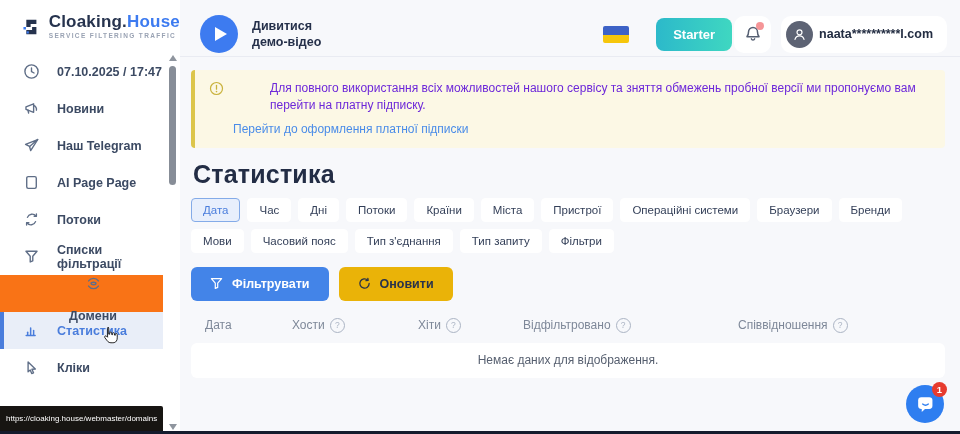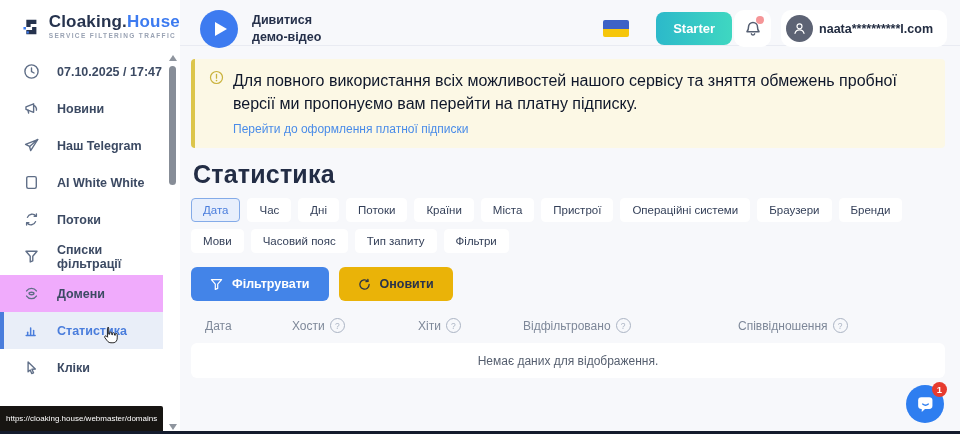--- a/index.html
+++ b/index.html
@@ -13,48 +13,48 @@
   .sidebar{position:absolute;left:0;top:0;bottom:0;width:180px;background:#fff;z-index:2;}
   .logo-block{height:53px;display:flex;align-items:center;padding-left:22px;gap:8px;}
   .logo-text{display:flex;flex-direction:column;line-height:1;justify-content:flex-end;}
   .brand{font-size:17px;font-weight:700;color:#26334e;letter-spacing:.2px;}
   .brand .accent{color:#3d7bf0;}
   .tagline{font-size:6.5px;font-weight:700;color:#99a2b3;letter-spacing:1.35px;margin-top:3px;}
   .nav{width:163px;}
   .nav-item{display:flex;align-items:center;gap:17px;height:37px;padding-left:23px;
     font-size:12.5px;font-weight:600;color:#3c4a63;cursor:pointer;}
   .nav-item svg{flex-shrink:0;}
-  .nav-item.hovered{background:#f0abfc;}
+  .nav-item.hovered{background:#f97316;flex-direction:column;}
   .nav-item.active{background:#e9eef8;border-left:4px solid #4a7ddc;padding-left:19px;color:#4a7ddc;}
   .nav-item.active svg *{stroke:#4a7ddc;}
   
   .sb-scroll{position:absolute;left:166px;top:55px;bottom:4px;width:13px;}
   .sb-arrow{width:0;height:0;border-left:4px solid transparent;border-right:4px solid transparent;margin:0 auto;cursor:pointer;}
   .sb-arrow.up{border-bottom:6px solid #8f959e;}
   .sb-arrow.down{border-top:6px solid #8f959e;position:absolute;bottom:0;left:2.5px;}
   .sb-thumb{position:absolute;top:11px;left:3px;width:7px;height:119px;background:#878d97;border-radius:4px;cursor:pointer;}
   
   .main{position:absolute;left:180px;right:0;top:0;bottom:0;background:#f7f8fb;}
-  .topbar{height:46px;border-bottom:1px solid #e9ebf2;display:flex;align-items:center;padding:12px 13px 0 20px;box-sizing:border-box;}
+  .topbar{height:57px;border-bottom:1px solid #e9ebf2;display:flex;align-items:center;padding:12px 13px 0 20px;box-sizing:border-box;}
   .play-btn{width:38px;height:38px;border-radius:50%;background:#3d7bf0;display:flex;align-items:center;justify-content:center;cursor:pointer;flex-shrink:0;}
   .demo-label{margin-left:14px;font-size:12.5px;font-weight:700;color:#25304a;line-height:1.3;}
   .tb-spacer{flex:1;}
   .flag{width:26px;height:17px;border-radius:2px;background:linear-gradient(#3d62c6 50%,#f6c60b 50%);margin-right:27px;cursor:pointer;}
   .plan-btn{background:linear-gradient(90deg,#2cb9ca,#3fd7c1);color:#fff;font-weight:700;font-size:13px;
     padding:9px 17px;border-radius:8px;border:none;cursor:pointer;margin-right:2px;font-family:inherit;}
   .bell-box{width:37px;height:37px;background:#fff;border-radius:10px;display:flex;align-items:center;justify-content:center;position:relative;margin-right:10px;cursor:pointer;}
   .bell-dot{position:absolute;top:6px;right:7px;width:8px;height:8px;border-radius:50%;background:#f59597;}
   .user-chip{background:#fff;border-radius:10px;height:37px;display:flex;align-items:center;gap:6px;padding:0 14px 0 5px;cursor:pointer;}
   .avatar{width:27px;height:27px;border-radius:50%;background:#5d6374;display:flex;align-items:center;justify-content:center;}
   .user-email{font-size:12.5px;font-weight:700;color:#232d42;}
   
   .content{padding:13px 15px 0 11px;}
   .banner{background:#fcf8e5;border-left:4px solid #dcc54a;border-radius:4px;padding:10px 14px 11px;box-sizing:border-box;}
   .banner-row{display:flex;gap:9px;}
-  .banner-text{font-size:16px;color:#0f172a;line-height:1.45;}
+  .banner-text{font-size:12px;color:#6d28d9;line-height:1.45;margin-left:37px;}
   .banner-link{margin:7px 0 0 24px;font-size:12px;color:#4a8ce8;cursor:pointer;display:inline-block;margin-left:24px;}
   .page-title{font-size:25px;font-weight:700;color:#232d45;margin:12px 0 0 2px;letter-spacing:.2px;}
   .tabs{display:flex;flex-wrap:wrap;gap:7px 7px;margin-top:9px;}
   .tab{background:#fff;border:1px solid #fff;border-radius:4px;padding:5px 11px;font-size:11.5px;color:#333f58;cursor:pointer;white-space:nowrap;}
   .tab.active{background:#e8effc;border-color:#84abe8;color:#4a7ddc;}
   .actions{display:flex;gap:10px;margin-top:14px;}
   .btn{display:flex;align-items:center;gap:9px;border:none;border-radius:6px;padding:10px 19px;
     font-size:12.5px;font-weight:600;cursor:pointer;font-family:inherit;}
   .btn-filter{background:#4384e8;color:#fff;}
   .btn-refresh{background:#eab308;color:#28324b;}
@@ -131,20 +131,21 @@
       <div class="tab">Дні</div>
       <div class="tab">Потоки</div>
       <div class="tab">Країни</div>
       <div class="tab">Міста</div>
       <div class="tab">Пристрої</div>
       <div class="tab">Операційні системи</div>
       <div class="tab">Браузери</div>
       <div class="tab">Бренди</div>
       <div class="tab">Мови</div>
       <div class="tab">Часовий пояс</div>
+      <div class="tab">Тип з'єднання</div>
       <div class="tab">Тип запиту</div>
       <div class="tab">Фільтри</div>
     </div>
 
     <div class="actions">
       <button class="btn btn-filter">
         <svg width="13" height="13" viewBox="0 0 14 14" fill="none" stroke="#fff" stroke-width="1.3" stroke-linejoin="round">
           <path d="M1.5 1.8h11l-4.2 4.9v4.5l-2.6 1.1V6.7z"></path>
         </svg>
         <span>Фільтрувати</span>
@@ -218,21 +219,21 @@
       <svg width="17" height="17" viewBox="0 0 16 16" fill="none" stroke="#5f6e87" stroke-width="1.3" stroke-linecap="round" stroke-linejoin="round">
         <path d="M13.8 2.4 7.2 12.8 6.2 8.9 2.4 7z"></path>
           <path d="M13.8 2.4 6.2 8.9"></path>
       </svg>
       <span>Наш Telegram</span>
     </div>
     <div class="nav-item">
       <svg width="17" height="17" viewBox="0 0 16 16" fill="none" stroke="#5f6e87" stroke-width="1.3" stroke-linejoin="round">
         <rect x="3.5" y="2.5" width="9" height="11" rx="1.4"></rect>
       </svg>
-      <span>AI White White</span>
+      <span>AI Page Page</span>
     </div>
     <div class="nav-item">
       <svg width="17" height="17" viewBox="0 0 16 16" fill="none" stroke="#5f6e87" stroke-width="1.3" stroke-linecap="round" stroke-linejoin="round">
         <path d="M4.2 6a4.6 4.6 0 0 1 8-1.2"></path>
           <path d="M12.6 2.8v2.1h-2.1"></path>
         <path d="M11.8 10a4.6 4.6 0 0 1-8 1.2"></path>
           <path d="M3.4 13.2v-2.1h2.1"></path>
       </svg>
       <span>Потоки</span>
     </div>

